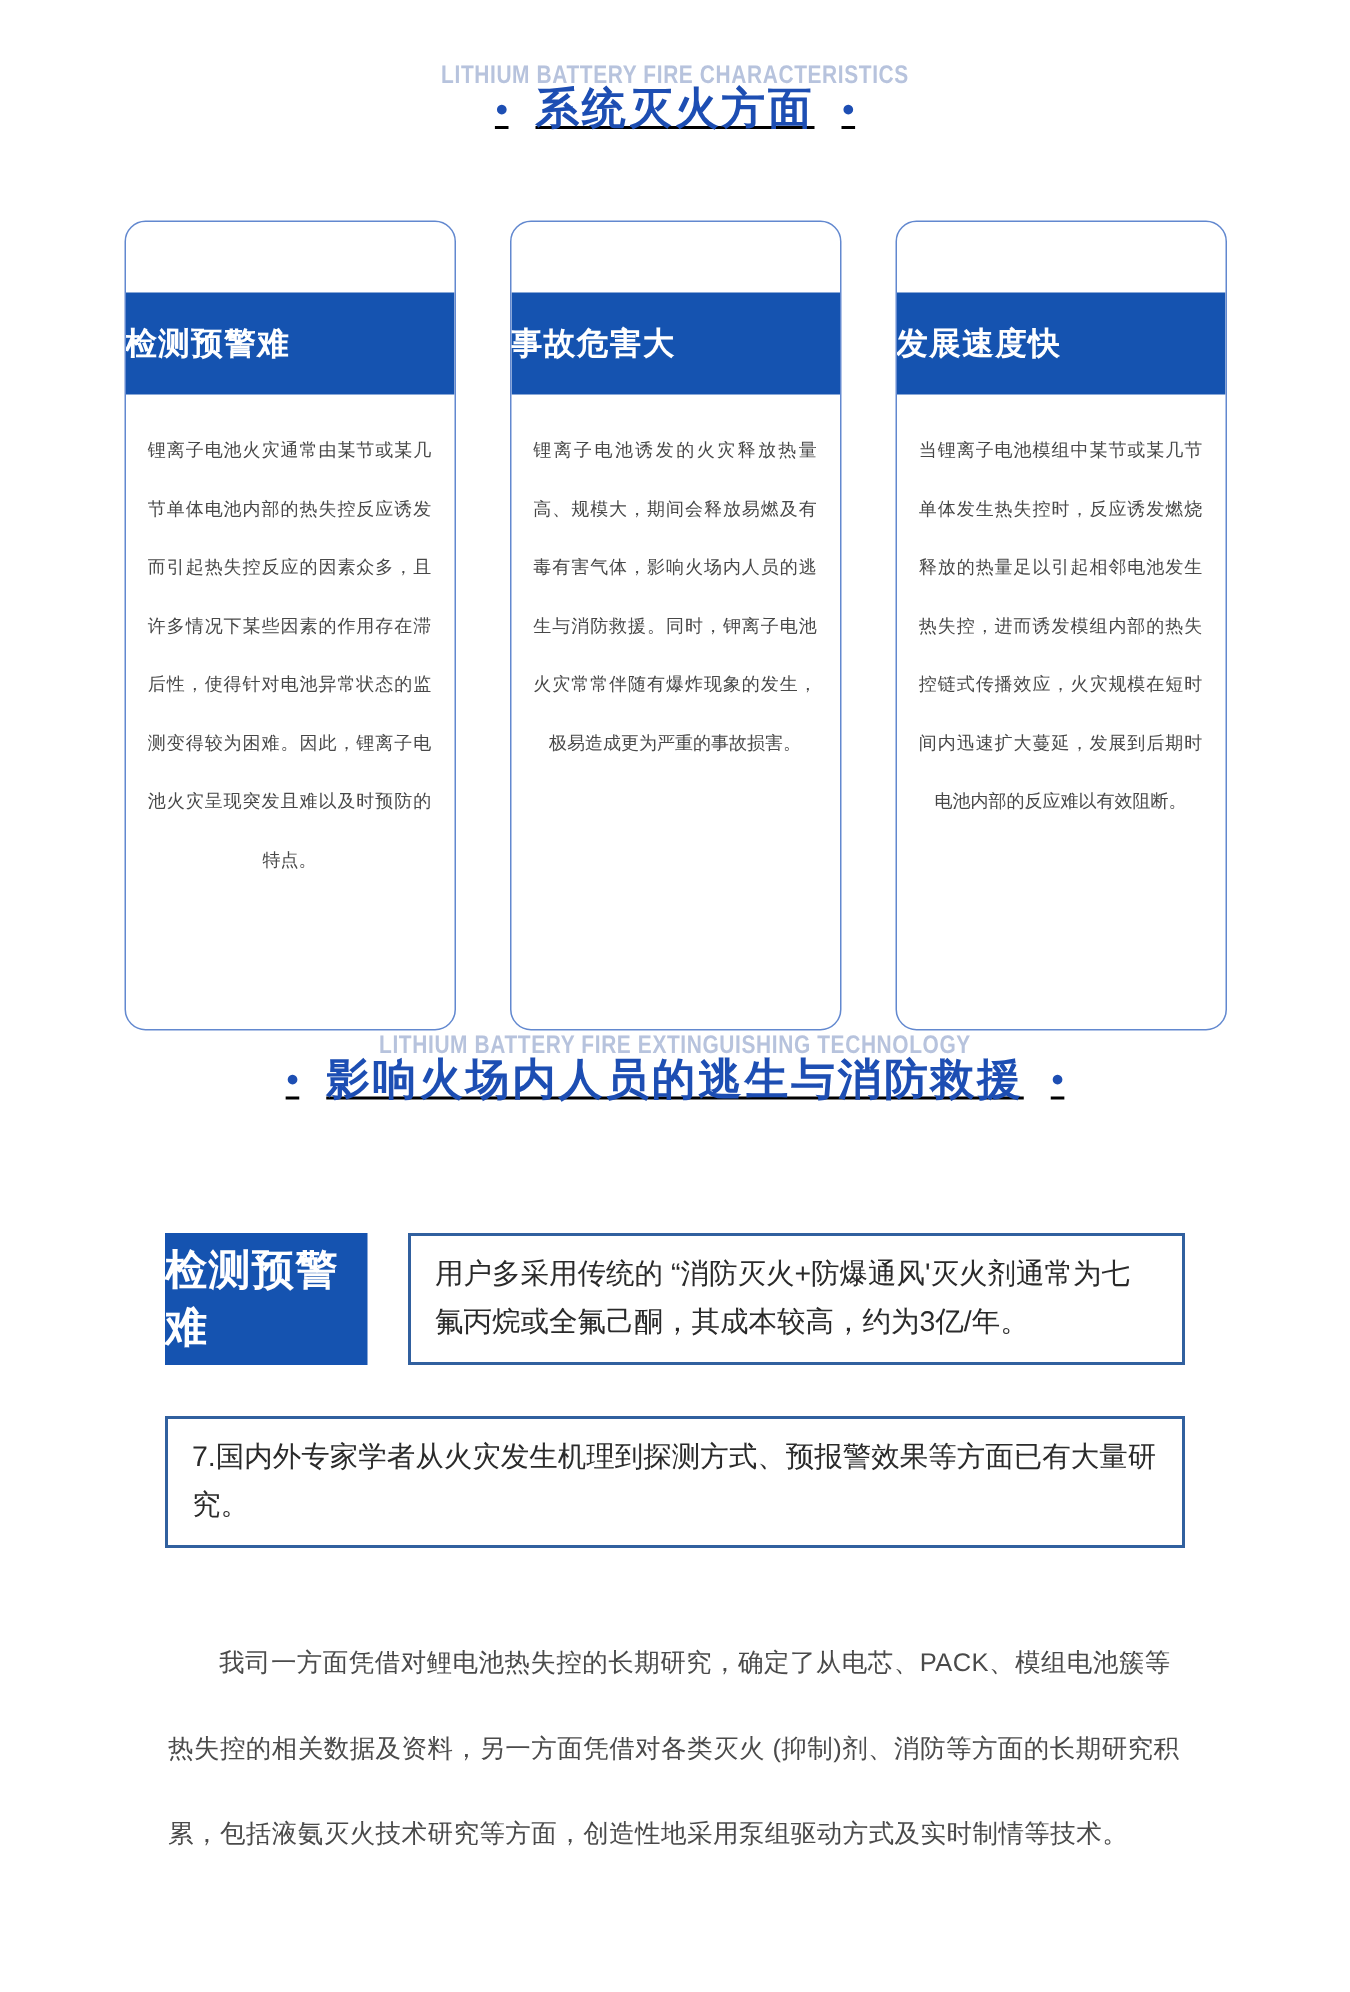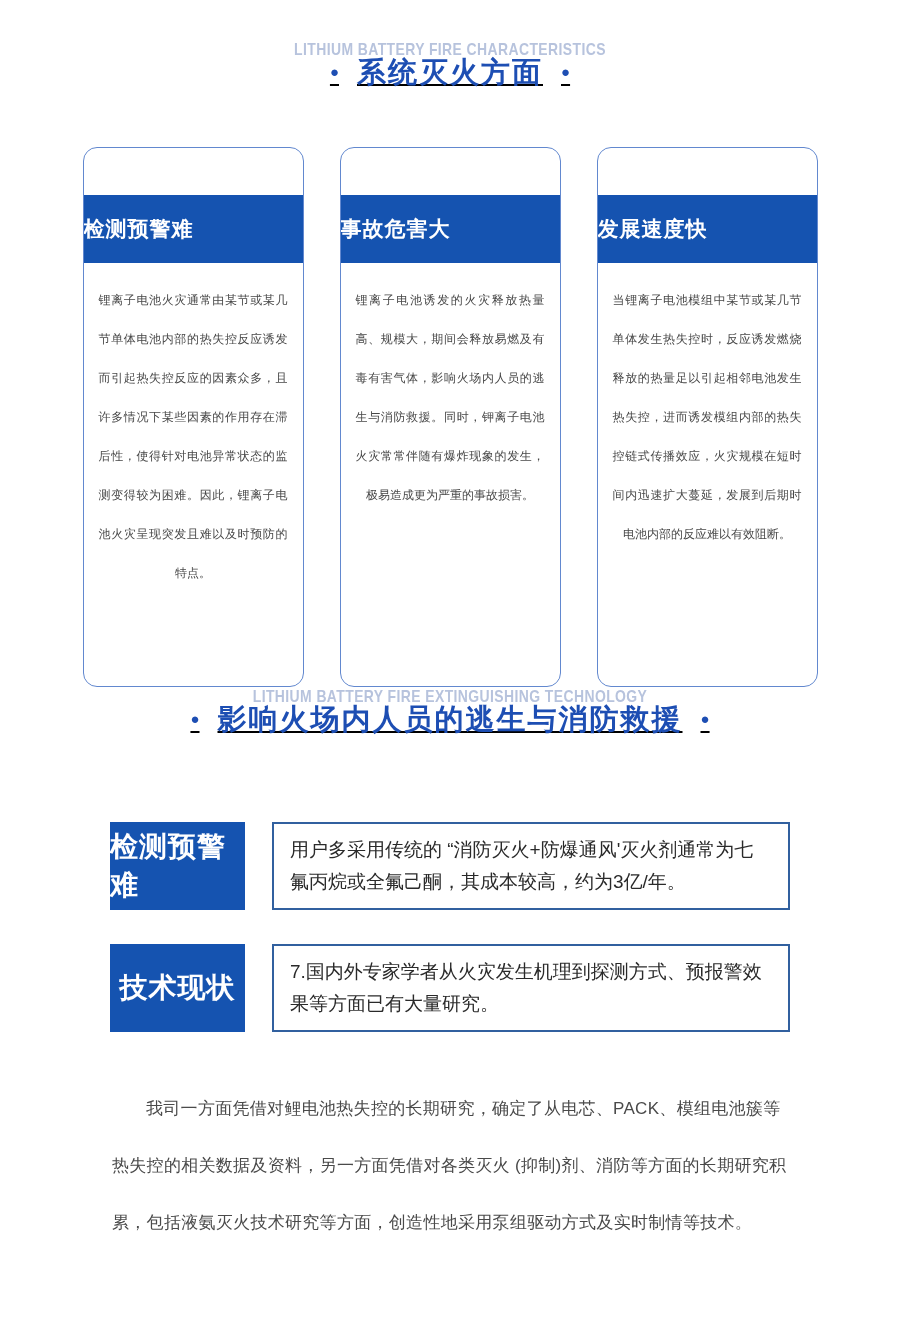--- a/index.html
+++ b/index.html
@@ -109,21 +109,20 @@
   </div>
 
   <div class="row mt-rows-gap">
     <div class="row-label">检测预警难</div>
     <div class="row-box">
       <div class="line">用户多采用传统的 “消防灭火+防爆通风'灭火剂通常为七氟丙烷或全氟己酮，其成本较高，约为3亿/年。</div>
     </div>
   </div>
 
   <div class="row">
-    <div class="row-label">技术现状</div>
     <div class="row-box">
       <div class="line">7.国内外专家学者从火灾发生机理到探测方式、预报警效果等方面已有大量研究。</div>
     </div>
   </div>
 
   <div class="footer-para">我司一方面凭借对鲤电池热失控的长期研究，确定了从电芯、PACK、模组电池簇等热失控的相关数据及资料，另一方面凭借对各类灭火 (抑制)剂、消防等方面的长期研究积累，包括液氨灭火技术研究等方面，创造性地采用泵组驱动方式及实时制情等技术。</div>
 
 </div>
 
 </body></html>

